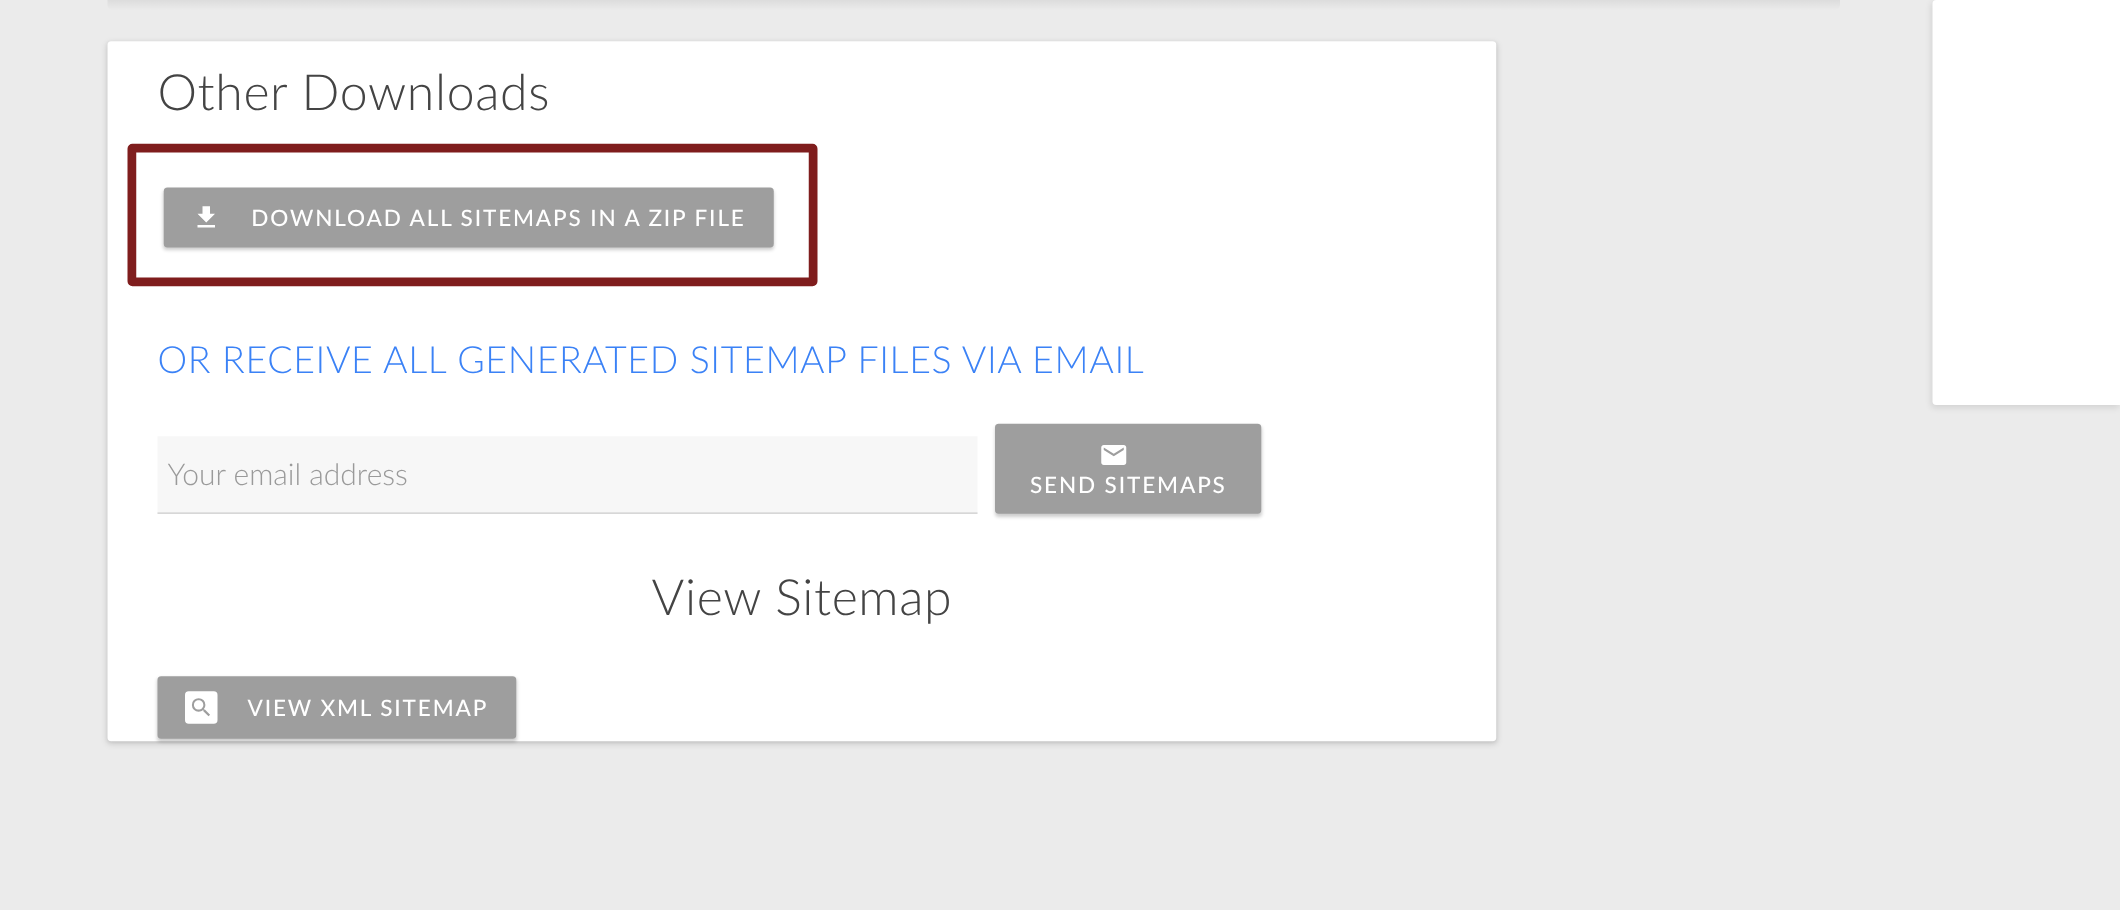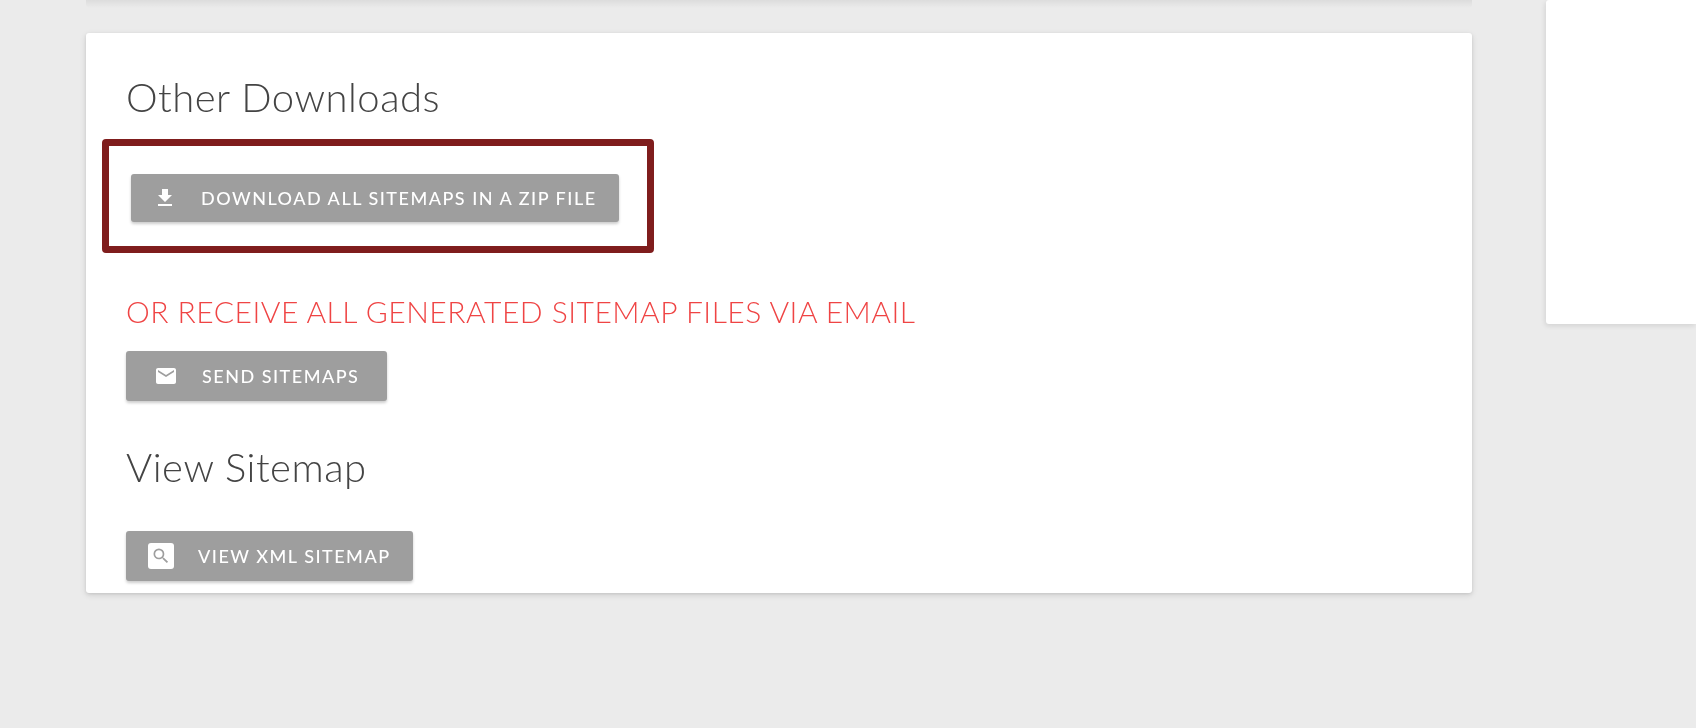--- a/index.html
+++ b/index.html
@@ -22,40 +22,40 @@
       width: 1386px;
       height: 10px;
       background: linear-gradient(to bottom, rgba(0,0,0,0.08), transparent);
       border-radius: 0 0 4px 4px;
     }
     .card {
       background: #ffffff;
       position: absolute;
       left: 86px;
       top: 33px;
-      width: 1386px;
+      width: 1111px;
       height: 560px;
       border-radius: 3px;
       box-shadow: 0 2px 6px rgba(0,0,0,0.12), 0 1px 3px rgba(0,0,0,0.08);
-      padding: 40px 40px 40px 40px;
+      padding: 16px 40px 40px 40px;
     }
     h2 {
       font-weight: 300;
       font-size: 40px;
       color: #444444;
       letter-spacing: 0.5px;
       margin-bottom: 18px;
     }
     h3 {
       font-weight: 300;
       font-size: 30px;
-      color: #ef4444;
+      color: #3b82f6;
       letter-spacing: 0.5px;
       margin-top: 28px;
-      margin-bottom: 22px;
+      margin-bottom: 34px;
     }
     .highlight-box {
       border: 7px solid #7f1d1d;
       border-radius: 4px;
       display: inline-block;
       padding: 28px 28px 24px 22px;
       margin-left: -24px;
       margin-bottom: 12px;
     }
     .btn {
@@ -103,28 +103,30 @@
       padding: 10px 8px;
       color: #444444;
       font-family: inherit;
       outline: none;
     }
     .email-input::placeholder {
       color: #9a9a9a;
     }
     .send-btn {
       padding: 13px 28px;
+      flex-direction: column;
     }
     .view-heading {
       font-weight: 300;
       font-size: 40px;
       color: #444444;
       letter-spacing: 0.5px;
       margin-top: 42px;
       margin-bottom: 40px;
+      text-align: center;
     }
     .view-row {
       display: flex;
       gap: 12px;
     }
     .right-sliver {
       position: absolute;
       top: 0;
       right: 0;
       width: 150px;
@@ -148,20 +150,21 @@
       <svg viewBox="0 0 24 24">
         <path d="M19 9h-4V3H9v6H5l7 7 7-7zM5 18v2h14v-2H5z"></path>
       </svg>
       <span>DOWNLOAD ALL SITEMAPS IN A ZIP FILE</span>
     </button>
   </div>
 
   <h3>OR RECEIVE ALL GENERATED SITEMAP FILES VIA EMAIL</h3>
 
   <div class="email-row">
+    <input type="text" class="email-input" placeholder="Your email address" style="">
     <button class="btn send-btn">
       <svg viewBox="0 0 24 24">
         <path d="M20 4H4c-1.1 0-2 .9-2 2v12c0 1.1.9 2 2 2h16c1.1 0 2-.9 2-2V6c0-1.1-.9-2-2-2zm0 4-8 5-8-5V6l8 5 8-5v2z"></path>
       </svg>
       <span>SEND SITEMAPS</span>
     </button>
   </div>
 
   <h2 class="view-heading">View Sitemap</h2>
 

